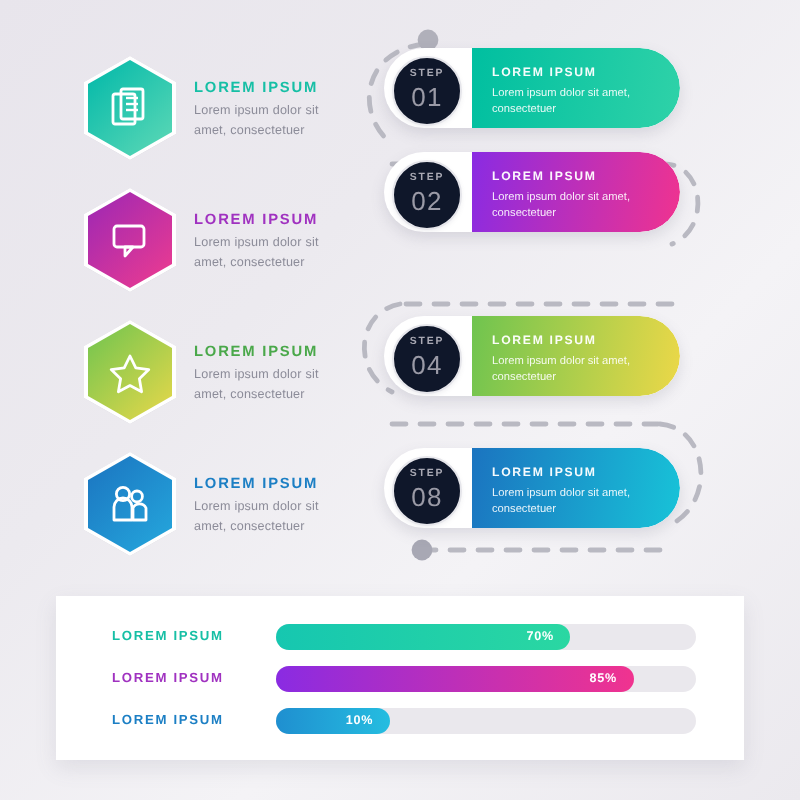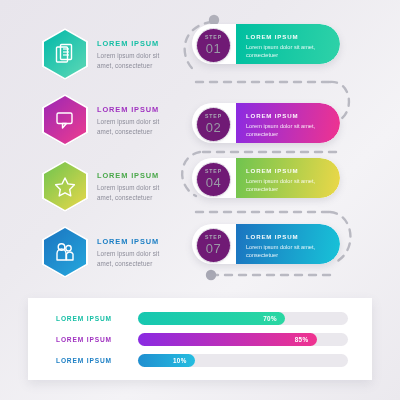--- a/index.html
+++ b/index.html
@@ -98,21 +98,21 @@
     width: 104px;
     height: 40px;
     border-top-right-radius: 20px;
     border-bottom-right-radius: 20px;
   }
   .step-circle {
     position: absolute;
     left: 4px; top: 3.5px;
     width: 33px; height: 33px;
     border-radius: 50%;
-    background: #701a75;
+    background: #0f172a;
     border: 1px solid #e6e6eb;
     display: flex;
     flex-direction: column;
     align-items: center;
     justify-content: center;
     z-index: 3;
     box-shadow: 0 1px 2px rgba(120,120,140,0.10);
   }
   .step-word {
     font-size: 5.2px;
@@ -288,21 +288,21 @@
         <div class="step-title">LOREM IPSUM</div>
         <div class="step-desc">Lorem ipsum dolor sit amet, consectetuer</div>
       </div>
       <div class="step-circle">
         <div class="step-word">STEP</div>
         <div class="step-num">01</div>
       </div>
     </div>
   </div>
 
-  <div class="step-row" style="top:103px">
+  <div class="step-row" style="top:76px">
     <div class="step-pill">
       <div class="step-fill" style="background:linear-gradient(100deg,#8a2be2,#f0338f)"></div>
       <div class="step-copy">
         <div class="step-title">LOREM IPSUM</div>
         <div class="step-desc">Lorem ipsum dolor sit amet, consectetuer</div>
       </div>
       <div class="step-circle">
         <div class="step-word">STEP</div>
         <div class="step-num">02</div>
       </div>
@@ -325,21 +325,21 @@
 
   <div class="step-row" style="top:224px">
     <div class="step-pill">
       <div class="step-fill" style="background:linear-gradient(100deg,#1b74c0,#18c3d8)"></div>
       <div class="step-copy">
         <div class="step-title">LOREM IPSUM</div>
         <div class="step-desc">Lorem ipsum dolor sit amet, consectetuer</div>
       </div>
       <div class="step-circle">
         <div class="step-word">STEP</div>
-        <div class="step-num">07</div>
+        <div class="step-num">08</div>
       </div>
     </div>
   </div>
 
   <div class="bars-panel">
 
     <div class="bar-row" style="top:14px">
       <div class="bar-label" style="color:#16bfa5">LOREM IPSUM</div>
       <div class="bar-track">
         <div class="bar-fill" style="width:70%;background:linear-gradient(90deg,#16c7b0,#2ad7a2)">

